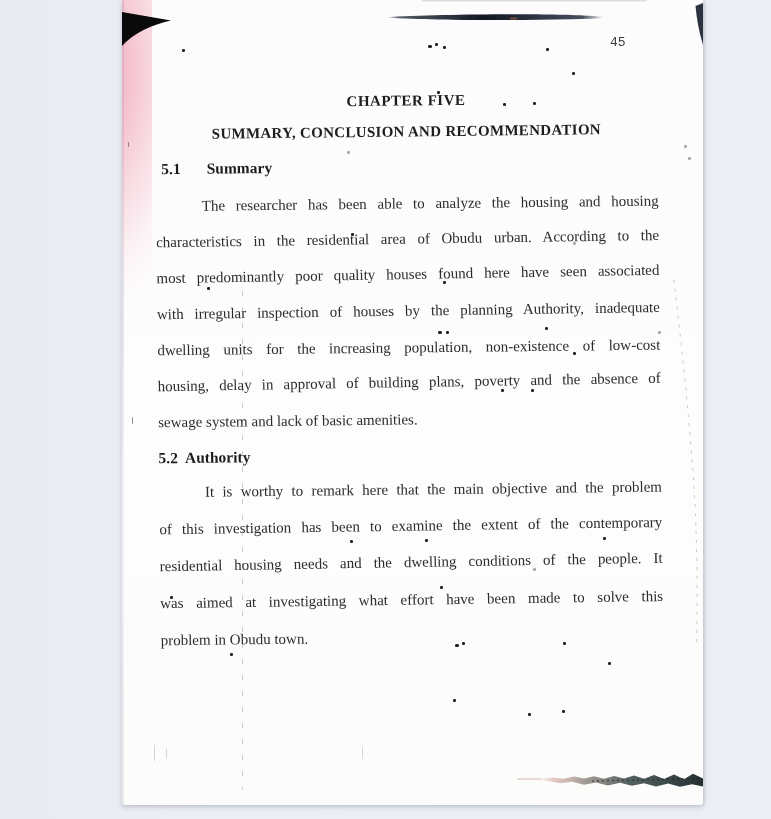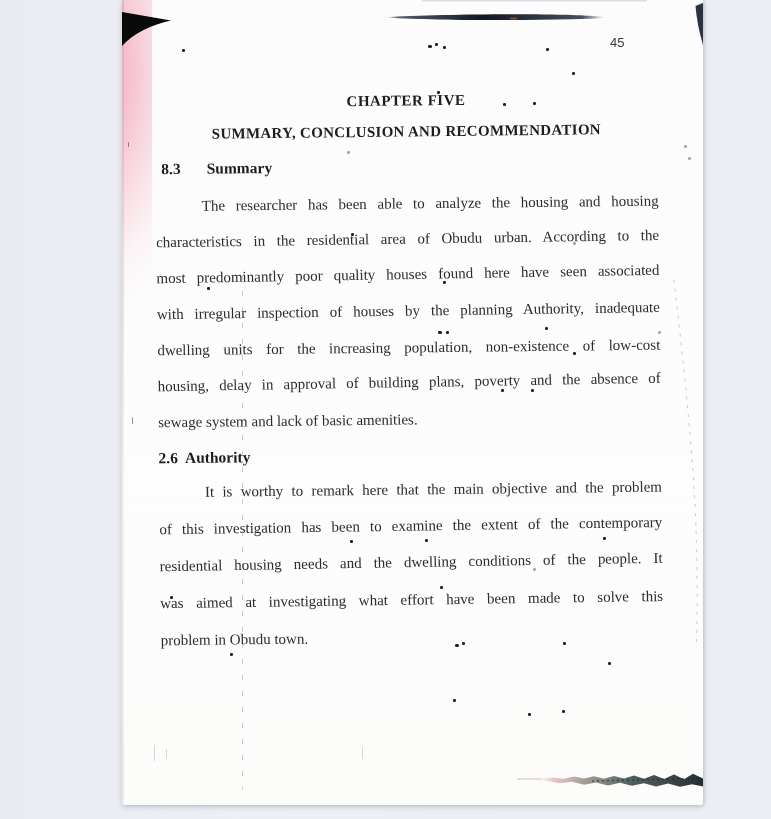--- a/index.html
+++ b/index.html
@@ -17,21 +17,21 @@
   .page::before { content:""; position:absolute; left:0; top:0; width:2px; height:100%;
     background:linear-gradient(180deg, rgba(140,140,152,.45), rgba(185,188,198,.18) 60%, rgba(185,188,198,.28)); }
 
   .pink-edge { position:absolute; left:0; top:0; width:30px; height:340px; pointer-events:none;
     background:radial-gradient(150px 310px at -34px 72px,
       rgba(238,148,170,.95) 0%, rgba(244,184,200,.55) 42%,
       rgba(250,218,226,.25) 65%, rgba(255,255,255,0) 82%); }
 
   .artifacts { position:absolute; left:0; top:0; width:581px; height:805px; pointer-events:none; }
 
-  .pagenum { position:absolute; left:488px; top:35px; font-family:Liberation Sans, sans-serif;
+  .pagenum { position:absolute; left:488px; top:35px; font-family:Liberation Mono, monospace;
     font-size:13px; color:#3a3a3e; }
 
   .textblock { position:absolute; left:35px; top:0; width:503px; height:780px;
     color:#2c2c2f; transform:rotate(-0.65deg); transform-origin:290px 320px; }
 
   .heading-center { position:absolute; left:0; width:100%; text-align:center;
     font-weight:bold; color:#1d1d20; }
   #chapter  { top:92px;  font-size:15px; letter-spacing:.5px; }
   #subtitle { top:123px; font-size:15px; letter-spacing:.3px; }
 
@@ -108,36 +108,36 @@
 
     <div class="crease-v"></div>
 
     <div class="pagenum">45</div>
 
     <div class="textblock">
       <div id="chapter" class="heading-center">CHAPTER FIVE</div>
       <div id="subtitle" class="heading-center">SUMMARY, CONCLUSION AND RECOMMENDATION</div>
 
       <div id="sect1" class="sect">
-        <span>8.3</span>
+        <span>5.1</span>
         <span>Summary</span>
       </div>
 
       <div id="para1" class="para">
           <div class="tline">The researcher has been able to analyze the housing and housing</div>
           <div class="tline">characteristics in the residential area of Obudu urban. According to the</div>
           <div class="tline">most predominantly poor quality houses found here have seen associated</div>
           <div class="tline">with irregular inspection of houses by the planning Authority, inadequate</div>
           <div class="tline">dwelling units for the increasing population, non-existence of low-cost</div>
           <div class="tline">housing, delay in approval of building plans, poverty and the absence of</div>
           <div class="tline">sewage system and lack of basic amenities.</div>
         </div>
 
       <div id="sect2" class="sect">
-        <span>2.6</span>
+        <span>5.2</span>
         <span>Authority</span>
       </div>
 
       <div id="para2" class="para">
           <div class="tline">It is worthy to remark here that the main objective and the problem</div>
           <div class="tline">of this investigation has been to examine the extent of the contemporary</div>
           <div class="tline">residential housing needs and the dwelling conditions of the people. It</div>
           <div class="tline">was aimed at investigating what effort have been made to solve this</div>
           <div class="tline">problem in Obudu town.</div>
         </div>

